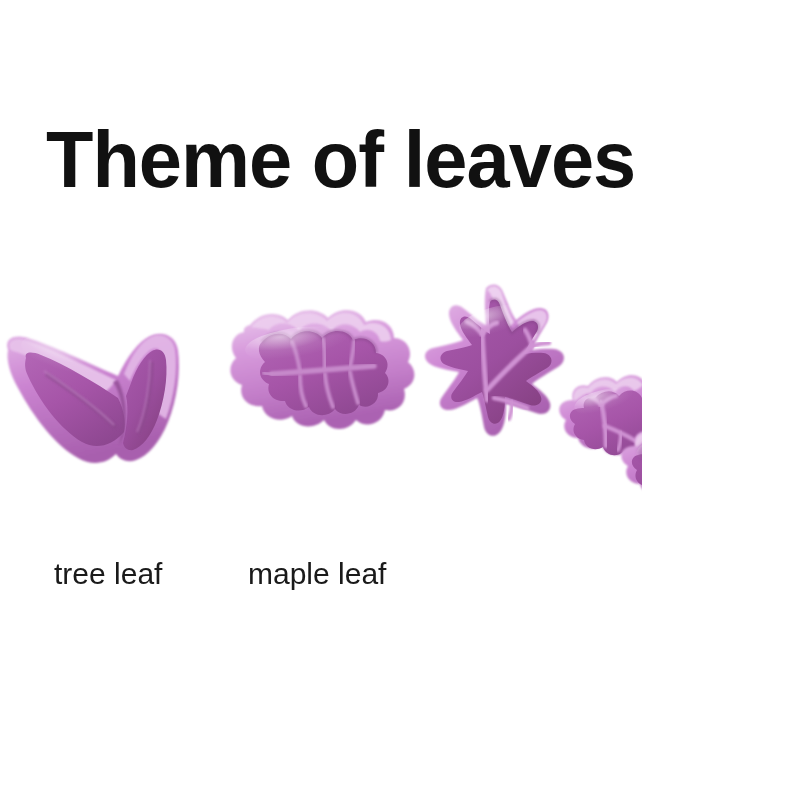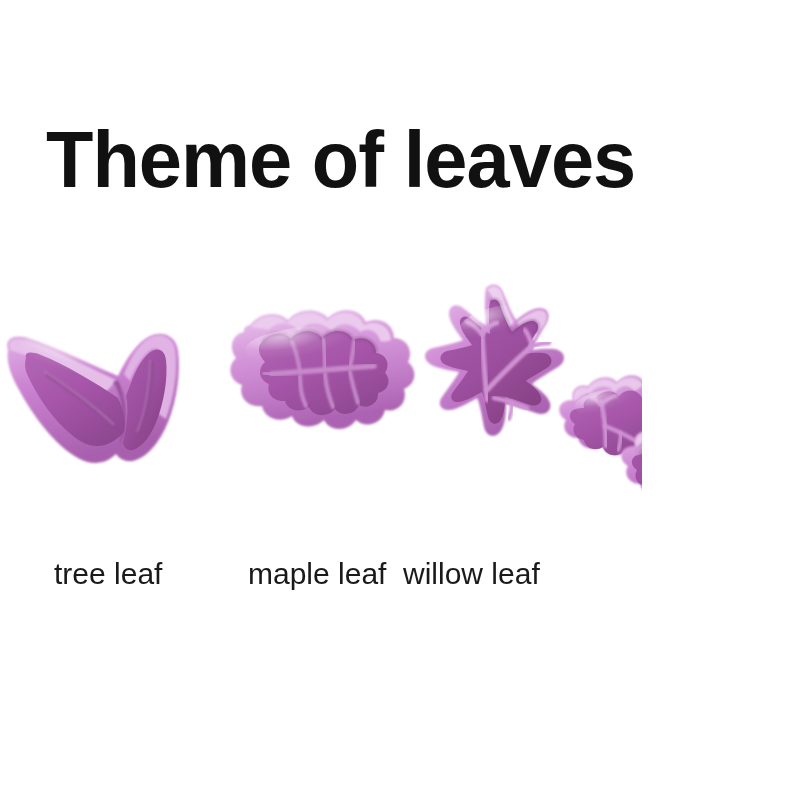--- a/index.html
+++ b/index.html
@@ -298,15 +298,14 @@
 
         <path d="M640 196 C 650 186, 664 183, 676 186 C 666 196, 654 204, 646 212
                  C 638 208, 636 201, 640 196 Z" fill="#7c4080" opacity="0.32" filter="url(#soft2)"></path>
       </g>
 
     </svg>
   </div>
 
   <div class="caption" id="cap-tree">tree leaf</div>
   <div class="caption" id="cap-maple">maple leaf</div>
-  <div class="caption" id="cap-willow">willow leaf</div>
 
 </div>
 
 </body></html>

